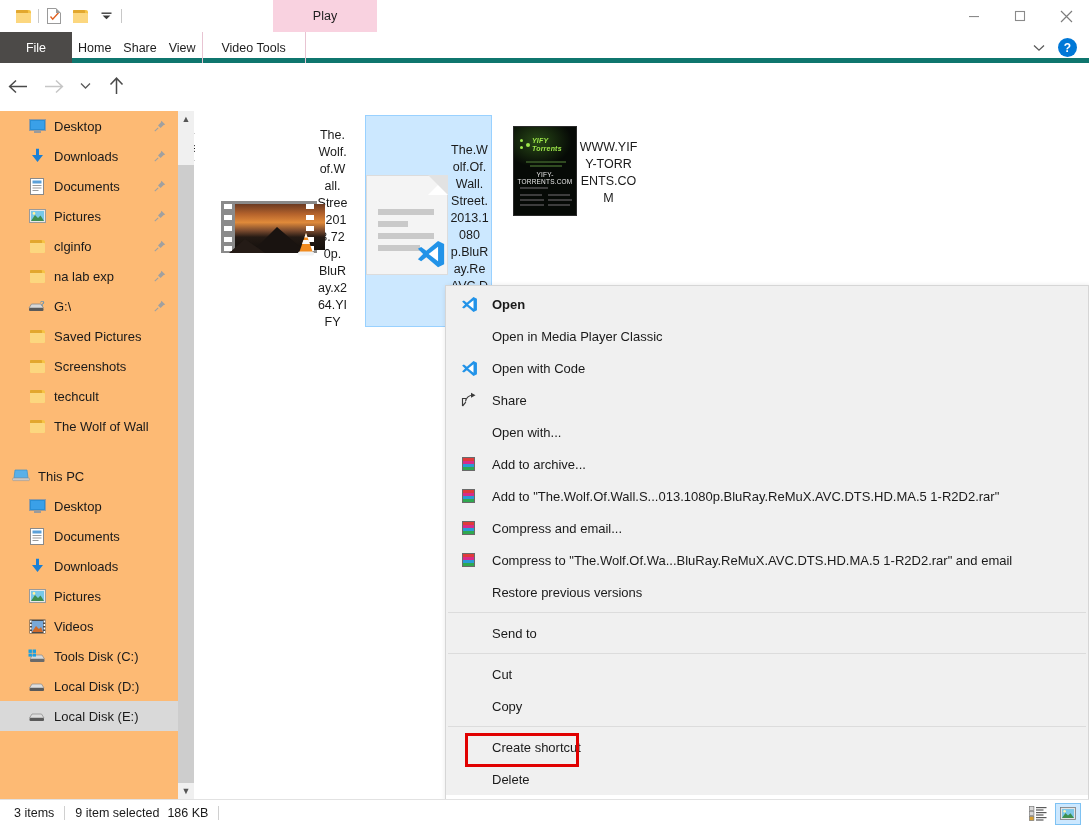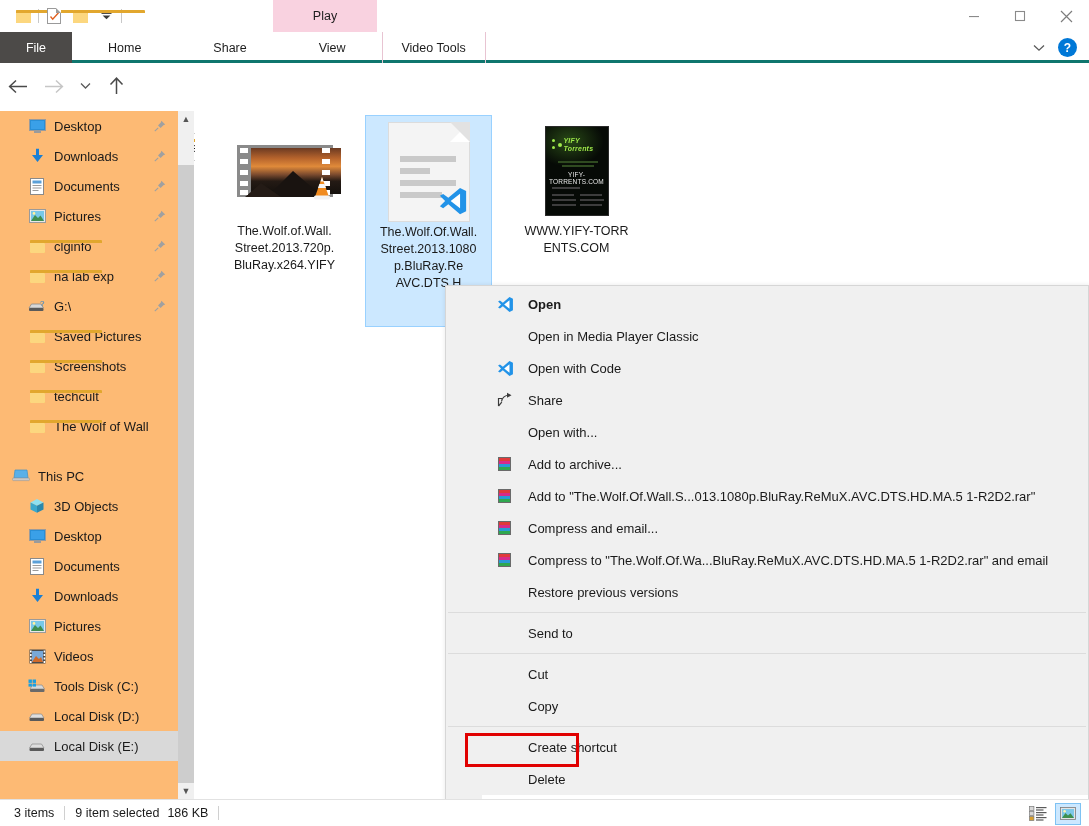--- a/index.html
+++ b/index.html
@@ -67,26 +67,26 @@
   .wincontrols {
     position:absolute; right:0; top:0; height:32px; display:flex;
   }
   .wc { width:46px; height:32px; display:flex; align-items:center; justify-content:center; }
   .wc svg { display:block; }
 
   
   .ribbonbar {
     position:absolute; left:0; top:32px; width:1089px; height:31px;
     background:#ffffff;
-    border-bottom:3px solid #0f766e;
+    border-bottom:5px solid #0f766e;
   }
   .tabs { position:absolute; left:0; top:0; height:31px; display:flex; }
   .tab {
     height:31px; display:flex; align-items:center; justify-content:center;
-    padding:0 36px; font-size:12.5px; color:#1d1d1d; white-space:nowrap;
+    padding:0 6px; font-size:12.5px; color:#1d1d1d; white-space:nowrap;
   }
   .tab.file { background:#4c4a48; color:#ffffff; width:72px; padding:0; }
   .tab.ctx {
     border-left:1px solid #e8c4d2; border-right:1px solid #e8c4d2;
     width:104px; padding:0;
   }
   .ribbon-right {
     position:absolute; right:4px; top:0; height:31px; display:flex; align-items:center; gap:6px;
   }
   .rb-chev { width:26px; height:31px; display:flex; align-items:center; justify-content:center; }
@@ -163,21 +163,21 @@
     background:#cdcdcd;
   }
 
   
   .filearea {
     position:absolute; left:195px; top:111px; width:894px; height:688px;
     background:#ffffff;
   }
   .tile {
     position:absolute; width:127px; padding-top:8px;
-    display:flex; flex-direction:column; align-items:center;
+    display:flex; flex-direction:row; align-items:center;
   }
   .tile.selected { background:#cce8ff; border:1px solid #99d1ff; }
   .tile-thumb { width:96px; height:96px; display:flex; align-items:center; justify-content:center; position:relative; }
   .tile-label {
     margin-top:4px; width:122px; text-align:center;
     font-size:12.5px; line-height:17px; color:#1a1a1a;
     word-break:break-all;
   }
 
   
@@ -246,21 +246,20 @@
     position:absolute; left:445px; top:285px; width:644px; height:517px;
     background:#f0f0f0;
     border:1px solid #d6d6d6;
     box-shadow:2px 2px 6px rgba(0,0,0,.18);
     padding:2px 0;
   }
   .mi {
     height:32px; display:flex; align-items:center;
     padding-left:46px; font-size:13px; color:#1a1a1a; white-space:nowrap;
     position:relative;
-    margin-left:36px;
   }
   .mi.bold { font-weight:bold; }
   .mi .mi-ico {
     position:absolute; left:14px; top:50%; transform:translateY(-50%);
     width:18px; height:18px; display:flex; align-items:center; justify-content:center;
   }
   .mi-sep { height:1px; background:#dcdcdc; margin:4px 2px; }
   .mi.highlight { background:#ffffff; }
   .rename-box {
     position:absolute; left:19px; top:447px; width:114px; height:34px;
@@ -571,30 +570,20 @@
     <div class="nav-item root">
       <span class="nav-ico">
         <svg width="18" height="14" viewBox="0 0 18 14">
             <path d="M3 1 L15 1 L16 9 L2 9 Z" fill="#5ab0e8" stroke="#3a90c8" stroke-width=".7"></path>
             <rect x="0.5" y="9" width="17" height="2.6" rx="1" fill="#c8c8c8" stroke="#9a9a9a" stroke-width=".6"></rect>
           </svg>
       </span>
       <span class="nav-label">This PC</span>
     </div>
 
-    <div class="nav-item">
-      <span class="nav-ico">
-        <svg width="16" height="16" viewBox="0 0 16 16">
-            <path d="M8 1 L14.5 4.4 L8 7.8 L1.5 4.4 Z" fill="#8fe0f0"></path>
-            <path d="M1.5 4.4 L8 7.8 L8 14.8 L1.5 11.4 Z" fill="#3aa8cd"></path>
-            <path d="M14.5 4.4 L8 7.8 L8 14.8 L14.5 11.4 Z" fill="#2a88ad"></path>
-          </svg>
-      </span>
-      <span class="nav-label">3D Objects</span>
-    </div>
 
     <div class="nav-item">
       <span class="nav-ico">
         <svg width="17" height="15" viewBox="0 0 17 15">
             <rect x="0.5" y="0.5" width="16" height="11" fill="#2a8fd6" stroke="#9b9b9b"></rect>
             <rect x="2" y="2" width="13" height="8" fill="#3aa0e8"></rect>
             <rect x="5" y="12" width="7" height="2" fill="#9b9b9b"></rect>
           </svg>
       </span>
       <span class="nav-label">Desktop</span>

